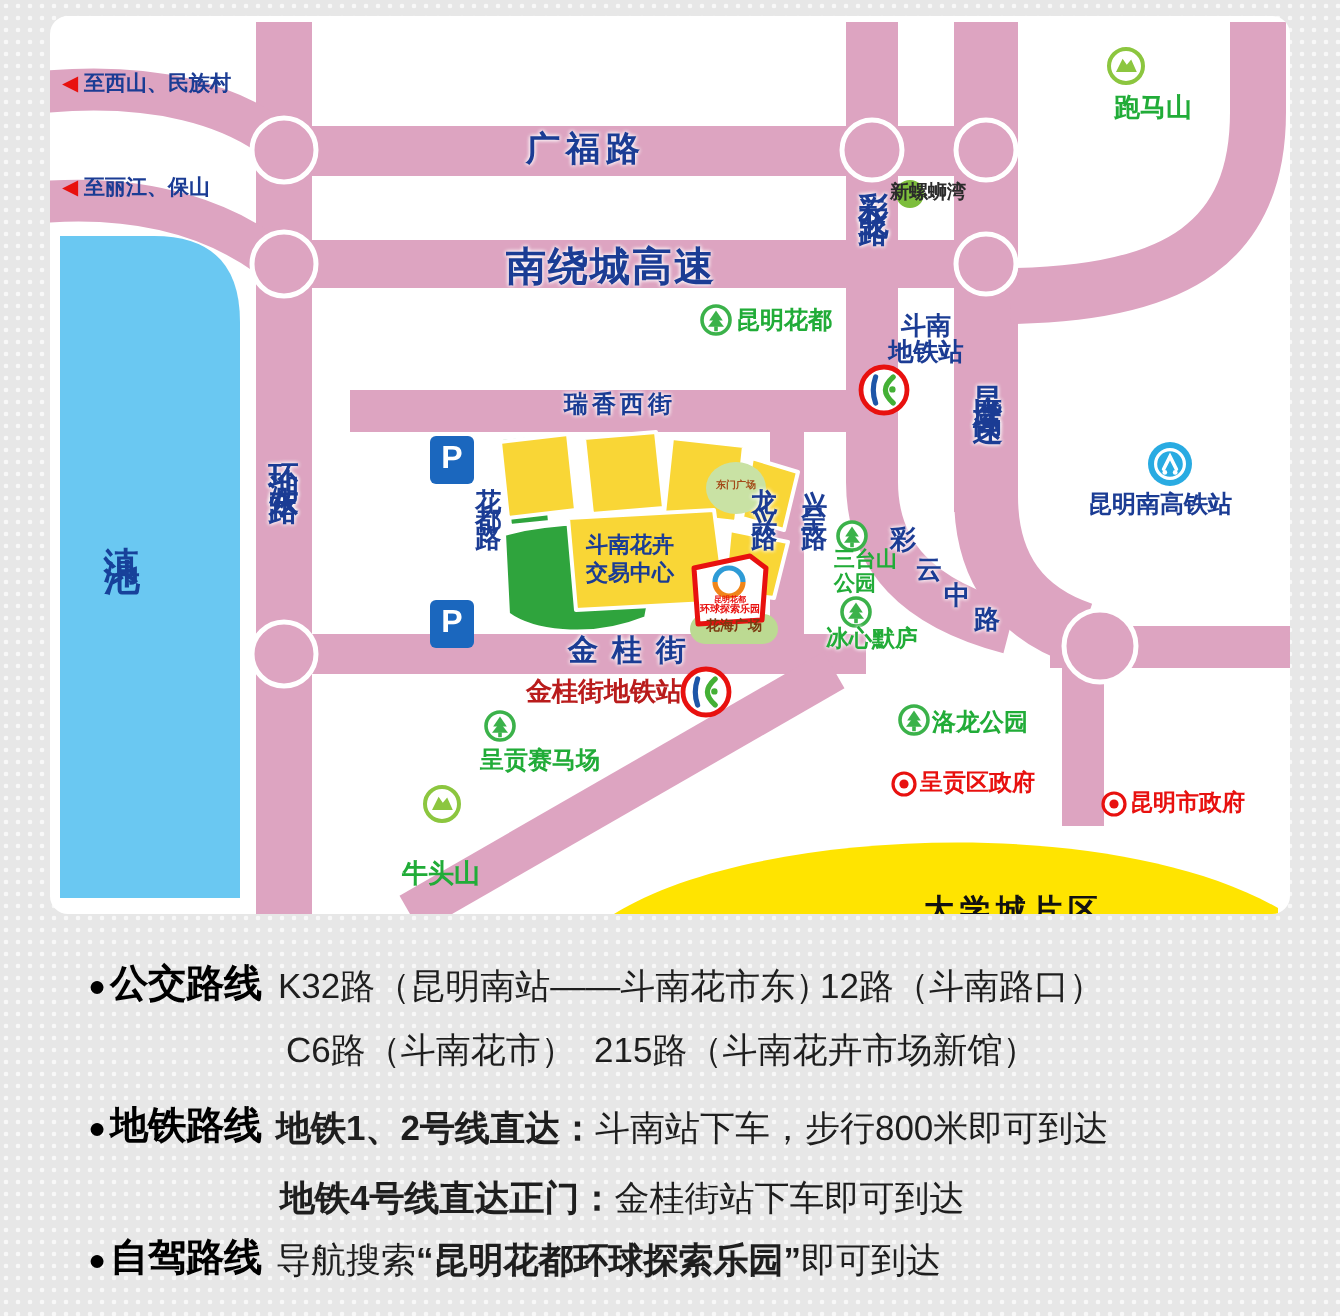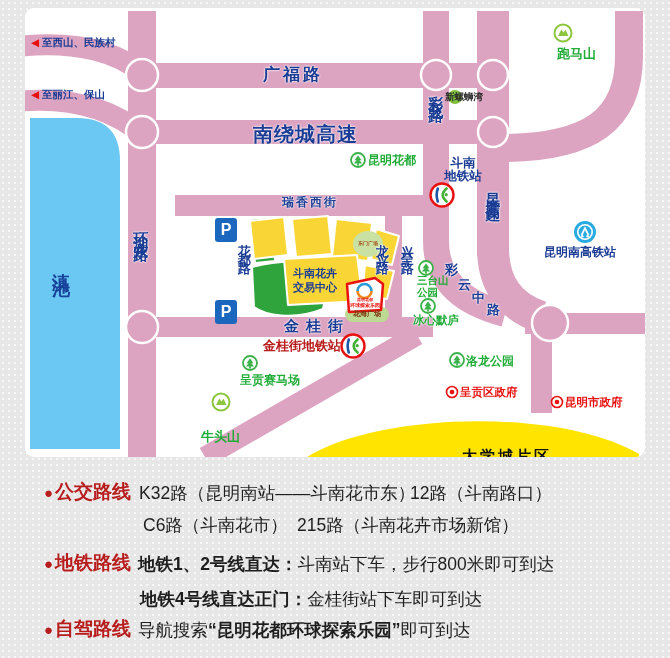--- a/index.html
+++ b/index.html
@@ -14,21 +14,21 @@
   .lbl{position:absolute;font-weight:bold;white-space:nowrap;color:#1b3c94;line-height:1.05;}
   .halo{text-shadow:0 0 2px #fff,0 0 2px #fff;}
   .v{writing-mode:vertical-rl;text-orientation:upright;}
   .green{color:#21ac38;}
   .red{color:#e8110f;}
   .ctr{text-align:center;}
   .p-box{position:absolute;width:22px;height:24px;background:#1b67be;border-radius:3px;
          color:#fff;font-weight:bold;font-size:16px;display:flex;align-items:center;
          justify-content:center;}
   .dir{position:absolute;white-space:nowrap;color:#1e1e1e;font-size:17.5px;}
-  .dir-label{position:absolute;white-space:nowrap;color:#b91c1c;font-weight:bold;font-size:19px;text-align:right;}
+  .dir-label{position:absolute;white-space:nowrap;color:#000000;font-weight:bold;font-size:19px;text-align:right;}
   .dir-label .blt{font-size:15px;margin-right:2px;}
   .bold{font-weight:bold;}
 </style>
 </head>
 <body>
 
 <div class="map-card">
   <svg width="620" height="449" viewBox="0 0 620 449">
     <defs>
       <g id="ic-tree">

